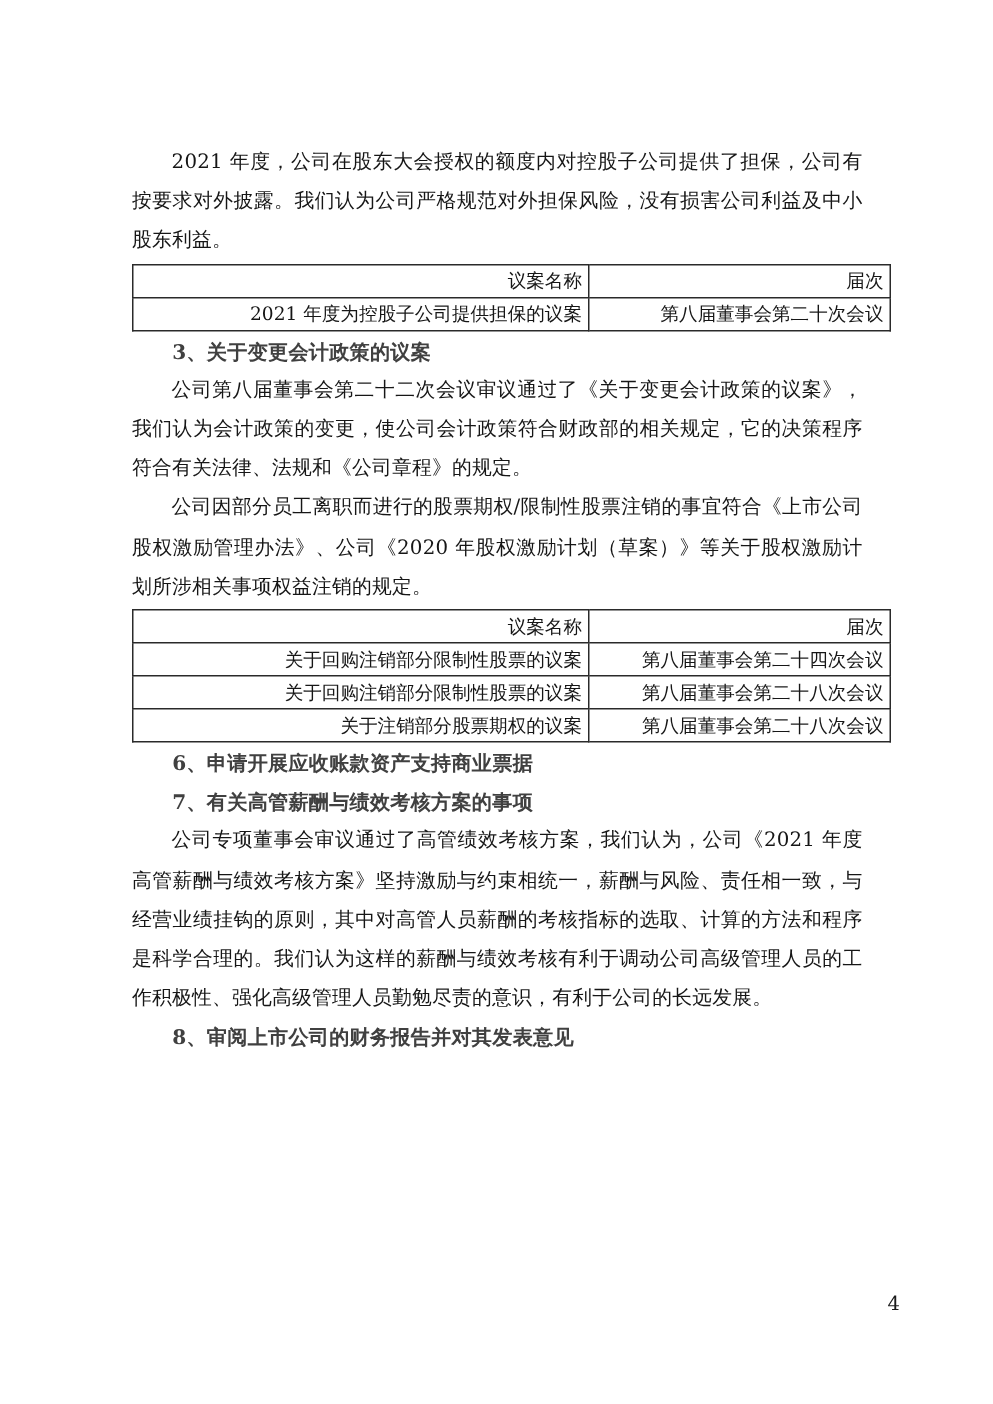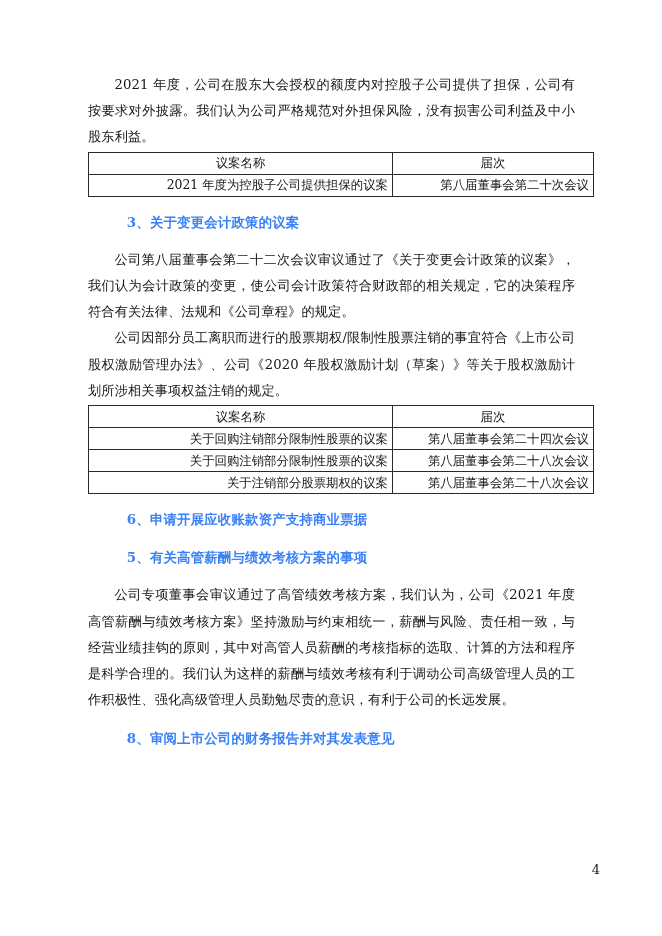--- a/index.html
+++ b/index.html
@@ -14,41 +14,41 @@
     position: relative;
     width: 662px;
     height: 936px;
     background: #ffffff;
     overflow: hidden;
     box-sizing: border-box;
   }
   .content {
     position: absolute;
     left: 88px;
-    top: 72px;
+    top: 96px;
     width: 487px;
   }
   p.body-text {
     margin: 0;
     font-size: 13.2px;
     line-height: 26.2px;
     text-align: justify;
     text-justify: inter-ideograph;
     text-indent: 2em;
     color: #161616;
     letter-spacing: 0.15px;
     font-family: "DejaVu Serif", "Liberation Serif", serif;
   }
   h3.section-heading {
-    margin: 12px;
+    margin: 0;
     font-size: 13.4px;
     line-height: 26.2px;
     font-weight: bold;
     text-indent: 2em;
-    color: #3b82f6;
+    color: #404040;
     letter-spacing: 0.2px;
     font-family: "DejaVu Serif", "Liberation Serif", serif;
   }
   table.agenda-table {
     border-collapse: collapse;
     width: 487px;
     table-layout: fixed;
     margin: 1px 0 1px 0;
   }
   table.agenda-table td {
@@ -57,21 +57,21 @@
     line-height: 20px;
     height: 21px;
     padding: 0 4px;
     color: #161616;
     vertical-align: middle;
     font-family: "DejaVu Serif", "Liberation Serif", serif;
     text-align: right;
   }
   table.agenda-table td.col-name { width: 295px; }
   table.agenda-table td.col-sess { width: 192px; text-align: right; }
-  table.agenda-table tr.header-row td { text-align: center; }
+  table.agenda-table tr.header-row td { text-align: right; }
   .page-number {
     position: absolute;
     right: 62px;
     top: 862px;
     font-size: 13px;
     color: #1a1a1a;
     font-family: "DejaVu Serif", "Liberation Serif", serif;
   }
 </style>
 </head>
@@ -117,21 +117,21 @@
         </tr>
         <tr>
           <td class="col-name">关于注销部分股票期权的议案</td>
           <td class="col-sess">第八届董事会第二十八次会议</td>
         </tr>
       </tbody>
     </table>
 
     <h3 class="section-heading">6、申请开展应收账款资产支持商业票据</h3>
 
-    <h3 class="section-heading">5、有关高管薪酬与绩效考核方案的事项</h3>
+    <h3 class="section-heading">7、有关高管薪酬与绩效考核方案的事项</h3>
     <p class="body-text">公司专项董事会审议通过了高管绩效考核方案，我们认为，公司《2021 年度高管薪酬与绩效考核方案》坚持激励与约束相统一，薪酬与风险、责任相一致，与经营业绩挂钩的原则，其中对高管人员薪酬的考核指标的选取、计算的方法和程序是科学合理的。我们认为这样的薪酬与绩效考核有利于调动公司高级管理人员的工作积极性、强化高级管理人员勤勉尽责的意识，有利于公司的长远发展。</p>
 
     <h3 class="section-heading">8、审阅上市公司的财务报告并对其发表意见</h3>
 
   </div>
 
   <div class="page-number">4</div>
 </div>
 
 </body></html>

